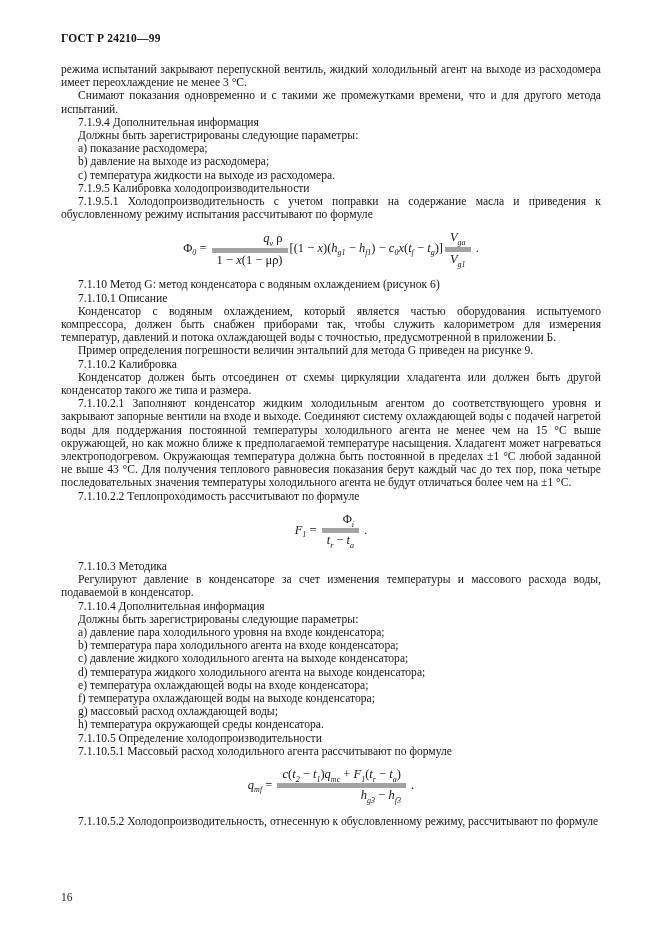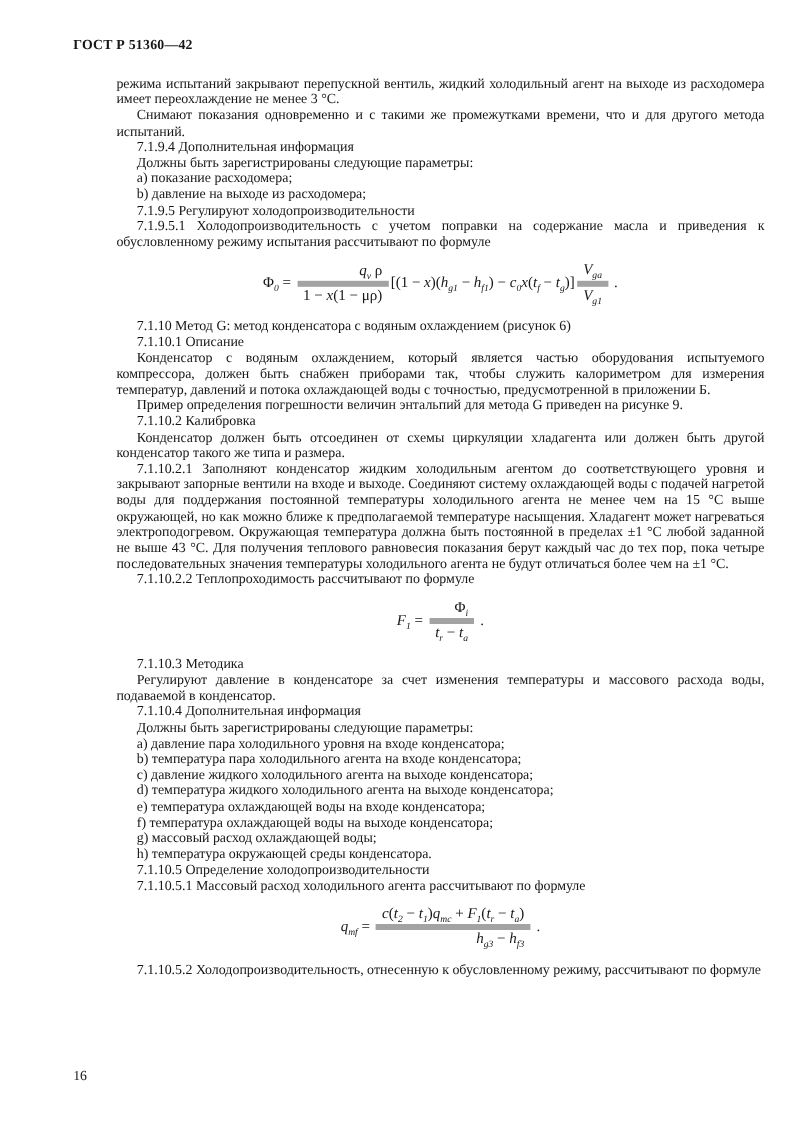--- a/index.html
+++ b/index.html
@@ -16,21 +16,20 @@
   .doc-header {
     position:absolute; top:32px; left:61px;
     font-weight:bold; font-size:11.5px; letter-spacing:0.2px;
   }
   .doc-body {
     position:absolute; top:63px; left:61px;
     width:540px;
     font-size:11.6px;
     line-height:13.2px;
     text-align:justify;
-    margin-left:36px;
   }
   .doc-body p { text-indent:17px; margin:0; }
   .doc-body p.noindent { text-indent:0; }
   .formula {
     text-align:center;
     font-size:12.5px;
     margin:9px 0 10px 0;
     line-height:normal;
   }
   .formula i { font-style:italic; font-family:"Liberation Serif", serif; }
@@ -48,30 +47,31 @@
     position:absolute; left:61px; bottom:33px;
     font-size:11.5px;
     margin-top:41px;
   }
 </style>
 </head>
 <body>
 
 <div class="page">
 
-  <div class="doc-header">ГОСТ Р 51360—42</div>
+  <div class="doc-header">ГОСТ Р 24210—99</div>
 
   <div class="doc-body">
     <p class="noindent">режима испытаний закрывают перепускной вентиль, жидкий холодильный агент на выходе из расходомера имеет переохлаждение не менее 3 °С.</p>
     <p>Снимают показания одновременно и с такими же промежутками времени, что и для другого метода испытаний.</p>
     <p>7.1.9.4 Дополнительная информация</p>
     <p>Должны быть зарегистрированы следующие параметры:</p>
     <p>a) показание расходомера;</p>
     <p>b) давление на выходе из расходомера;</p>
-    <p>7.1.9.5 Регулируют холодопроизводительности</p>
+    <p>c) температура жидкости на выходе из расходомера.</p>
+    <p>7.1.9.5 Калибровка холодопроизводительности</p>
     <p>7.1.9.5.1 Холодопроизводительность с учетом поправки на содержание масла и приведения к обусловленному режиму испытания рассчитывают по формуле</p>
 
     <div class="formula">Φ<sub>0</sub> = <span class="frac"><span class="num"><i>q</i><sub>v</sub> ρ</span><span class="den">1 − <i>x</i>(1 − μρ)</span></span>[(1 − <i>x</i>)(<i>h</i><sub>g1</sub> − <i>h</i><sub>f1</sub>) − <i>c</i><sub>0</sub><i>x</i>(<i>t</i><sub>f</sub> − <i>t</i><sub>g</sub>)]<span class="frac"><span class="num"><i>V</i><sub>ga</sub></span><span class="den"><i>V</i><sub>g1</sub></span></span> .</div>
 
     <p>7.1.10 Метод G: метод конденсатора с водяным охлаждением (рисунок 6)</p>
     <p>7.1.10.1 Описание</p>
     <p>Конденсатор с водяным охлаждением, который является частью оборудования испытуемого компрессора, должен быть снабжен приборами так, чтобы служить калориметром для измерения температур, давлений и потока охлаждающей воды с точностью, предусмотренной в приложении Б.</p>
     <p>Пример определения погрешности величин энтальпий для метода G приведен на рисунке 9.</p>
     <p>7.1.10.2 Калибровка</p>
     <p>Конденсатор должен быть отсоединен от схемы циркуляции хладагента или должен быть другой конденсатор такого же типа и размера.</p>

